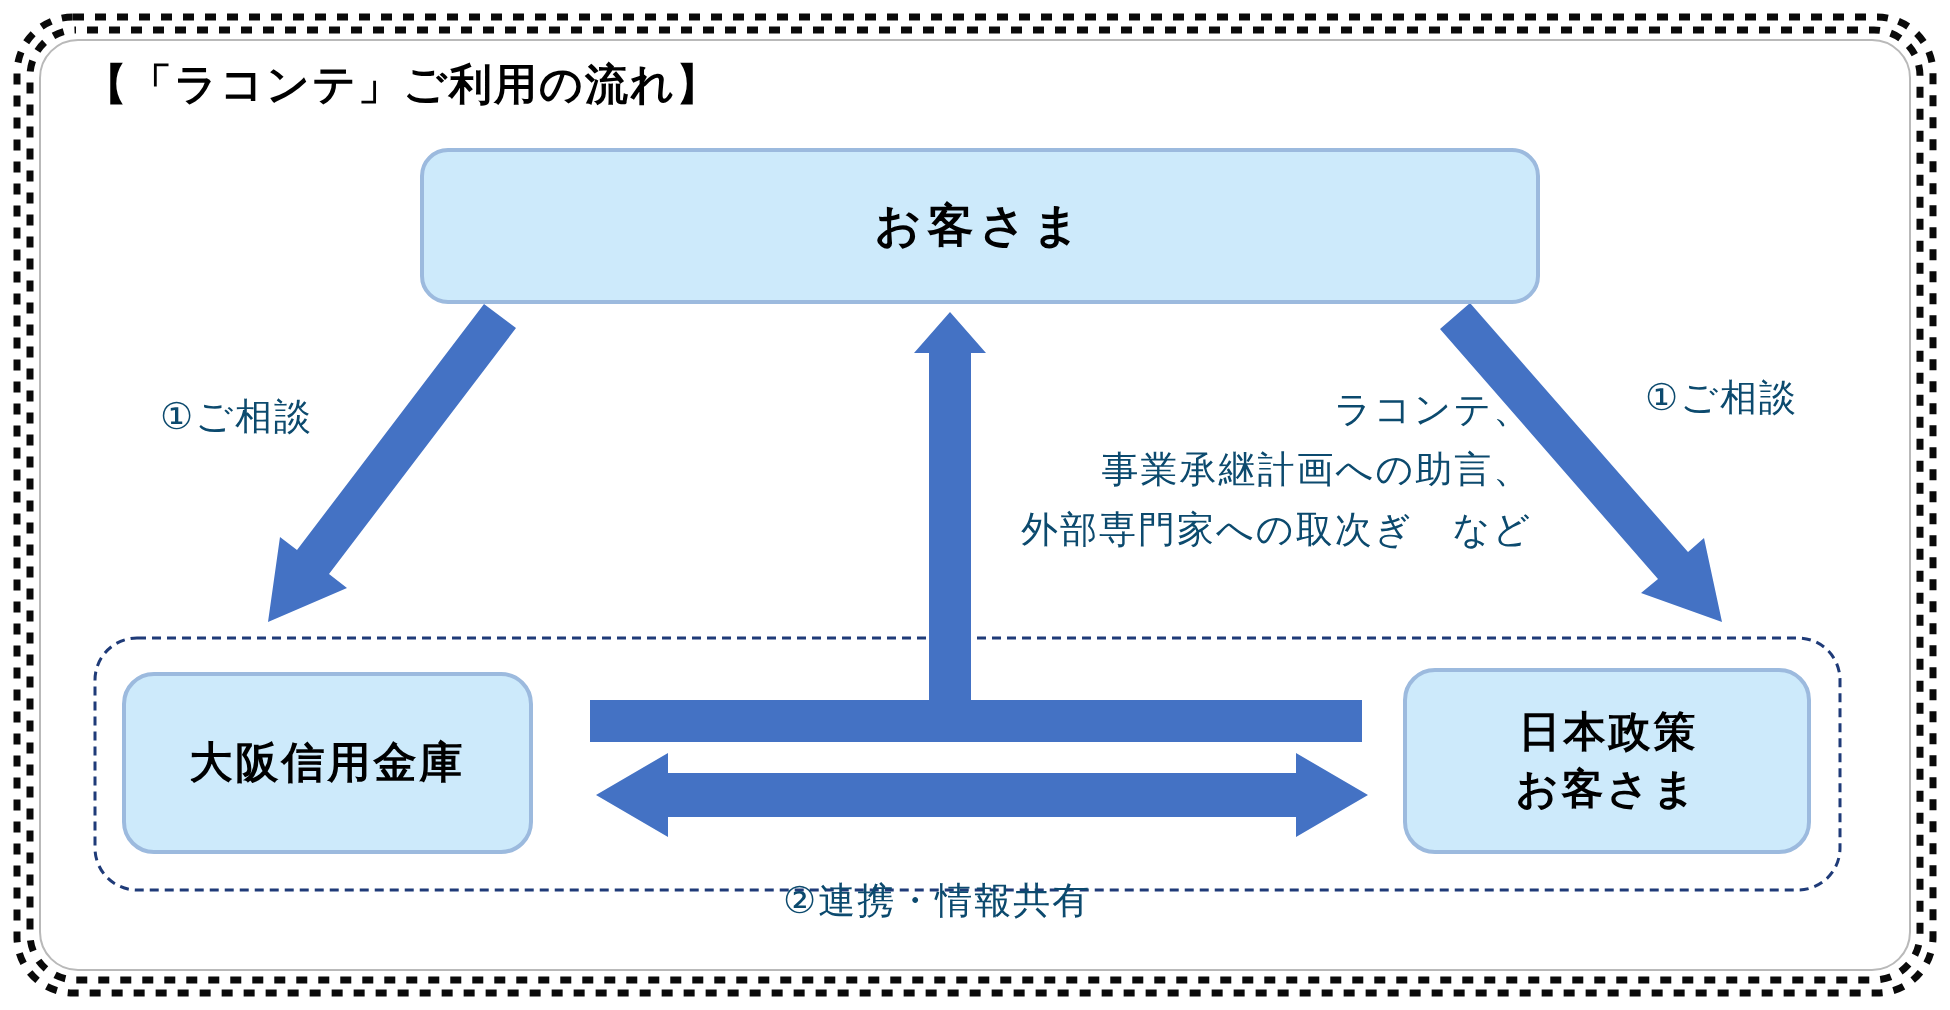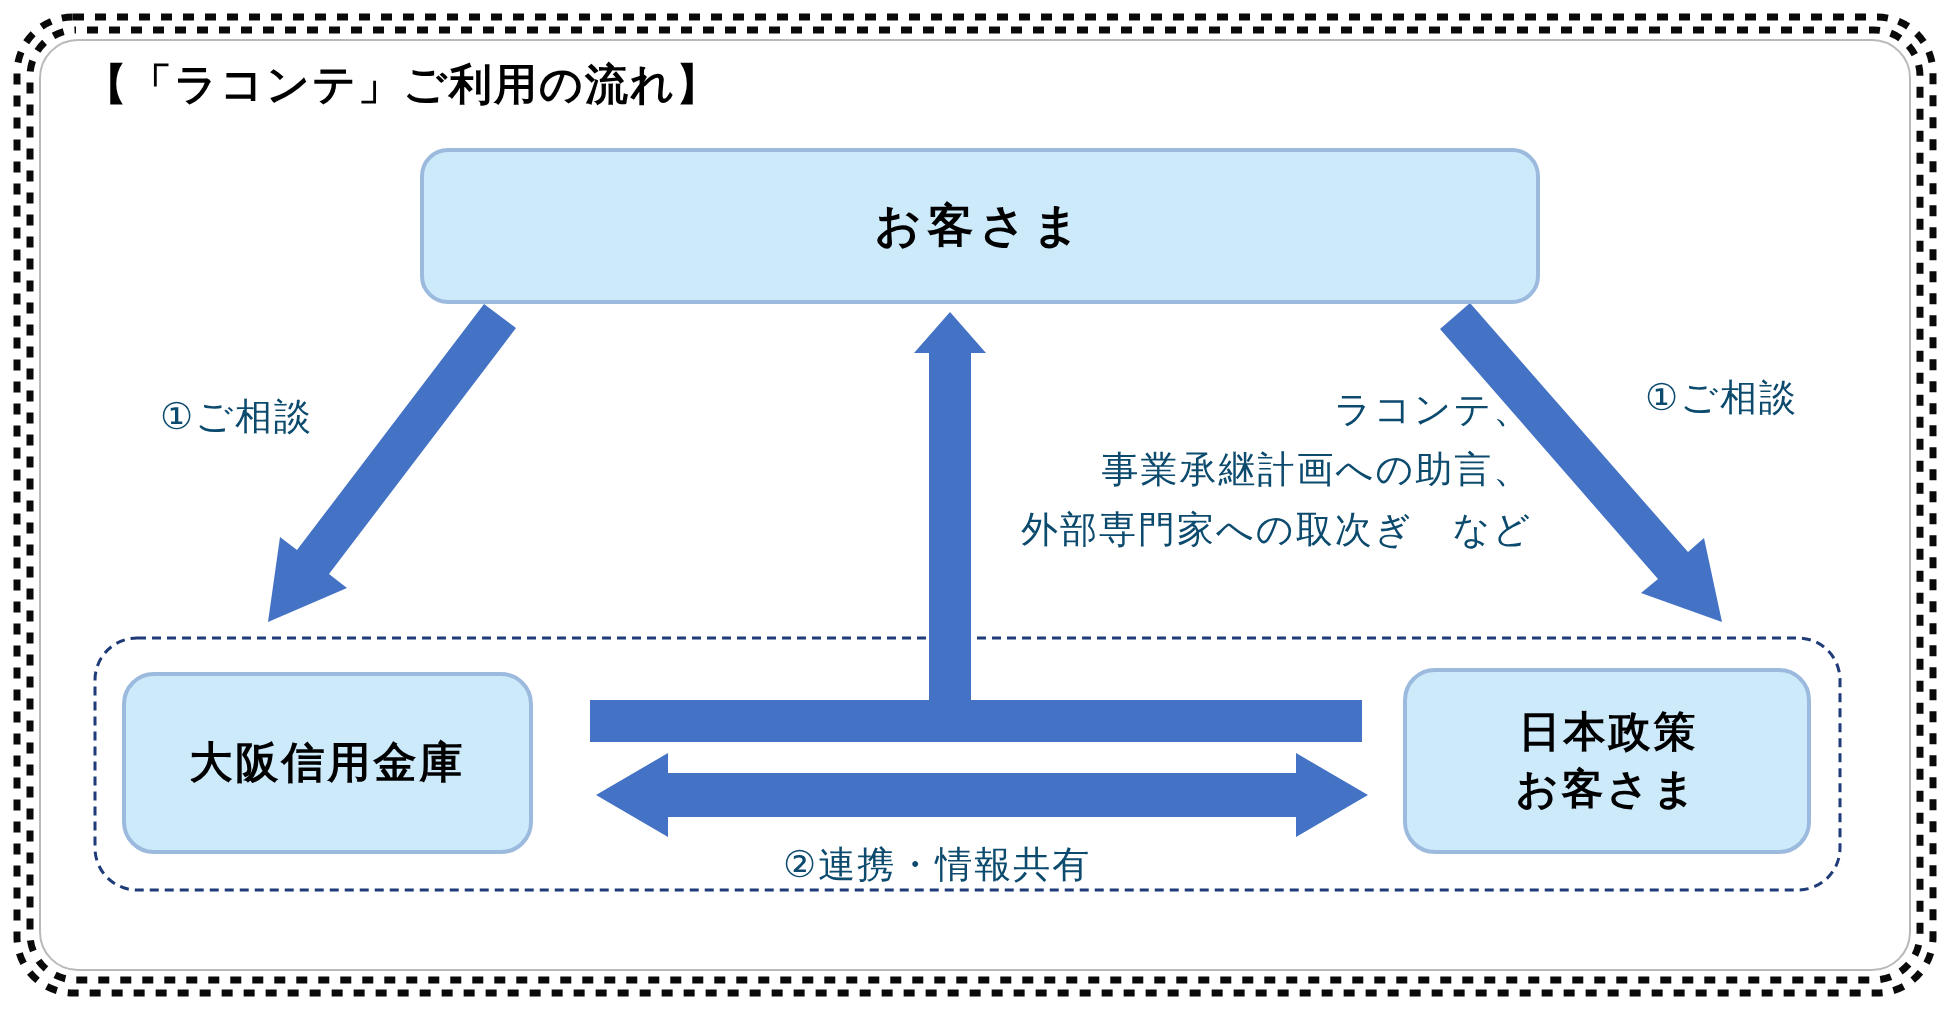--- a/index.html
+++ b/index.html
@@ -30,21 +30,21 @@
     font-size:43px;font-weight:700;color:#000;letter-spacing:2px;
     white-space:nowrap;
   }
   .annot{
     color:#0c4a6e;font-size:37px;white-space:nowrap;letter-spacing:2px;
   }
   .annot-left{left:160px;top:392px;}
   .annot-right{left:1645px;top:373px;}
   .annot-mid{left:980px;top:380px;line-height:60px;}
   .annot-mid .indent{padding-left:41px;}
-  .annot-coop{left:783px;top:840px;}
+  .annot-coop{left:783px;top:876px;}
 </style>
 </head>
 <body>
 
 <div id="canvas">
 
   <svg id="shapes" viewBox="0 0 1950 1010">
 
     <rect x="17" y="17" width="1916" height="976" rx="56" fill="none" stroke="#0a0a0a" stroke-width="7" stroke-dasharray="11 11"></rect>
     <rect x="30" y="30" width="1890" height="950" rx="46" fill="none" stroke="#0a0a0a" stroke-width="7" stroke-dasharray="11 11" stroke-dashoffset="11"></rect>

